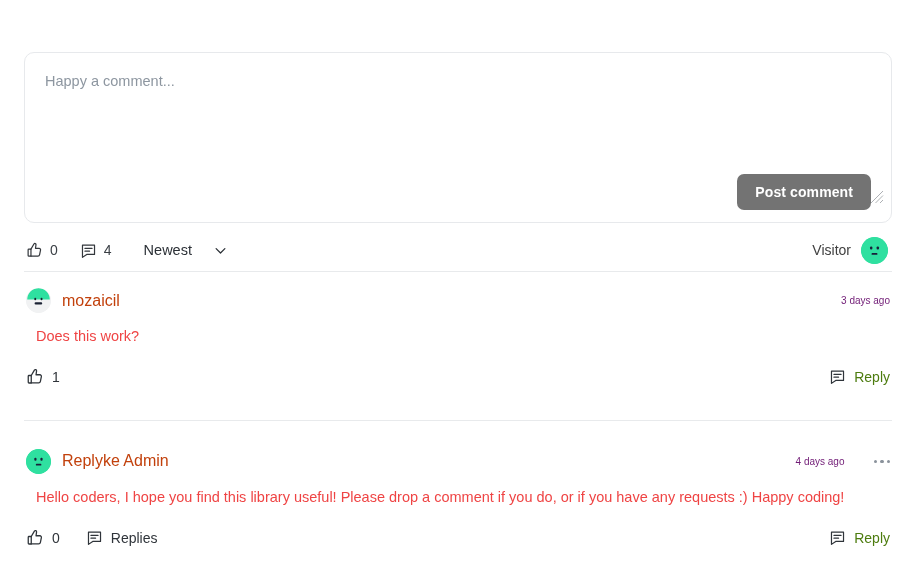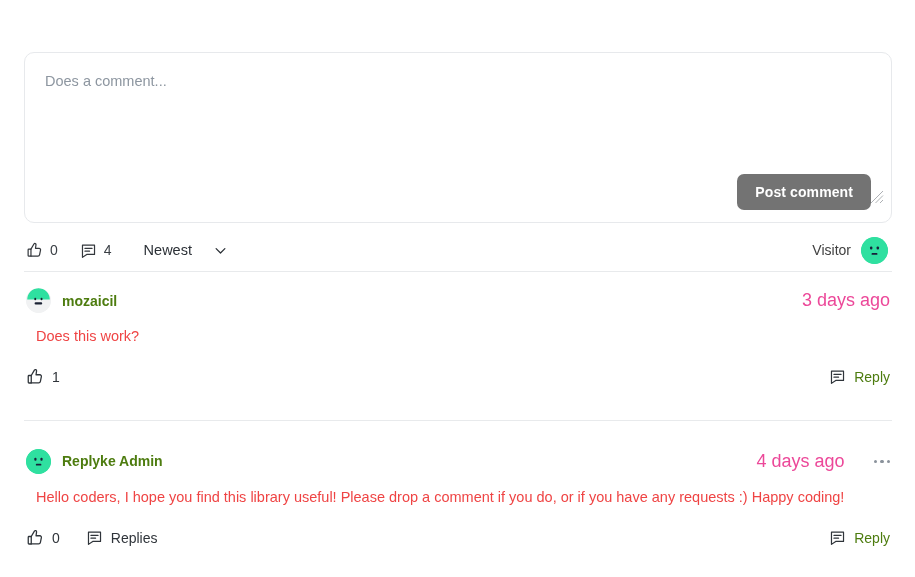--- a/index.html
+++ b/index.html
@@ -106,27 +106,27 @@
     width: 100%;
   }
 
   
   .comment { padding: 16px 2px 8px 2px; }
   .comment-head {
     display: flex; align-items: center;
     gap: 11px;
   }
   .author {
-    font-size: 14px;
-    color: #4d7c0f;
-    font-weight: bold;
+    font-size: 16px;
+    color: #c2410c;
+    font-weight: normal;
   }
   .timestamp {
-    font-size: 18px;
-    color: #ec4899;
+    font-size: 10px;
+    color: #701a75;
   }
   .dots {
     display: flex; align-items: center; gap: 3px;
     margin-left: 18px; cursor: pointer;
   }
   .dots i {
     width: 3.5px; height: 3.5px; border-radius: 50%;
     background: #8a929b; display: block;
   }
   .comment-body {
@@ -154,21 +154,21 @@
   }
   .icon { display: inline-flex; align-items: center; }
 </style>
 </head>
 <body>
 
 <div class="page">
   <div class="widget">
 
     <div class="composer">
-      <div class="composer-placeholder">Does a comment...</div>
+      <div class="composer-placeholder">Happy a comment...</div>
 
       <span class="resize-handle">
         <svg width="14" height="14" viewBox="0 0 14 14">
           <g stroke="#6b7177" stroke-width="1">
             <line x1="13" y1="1" x2="1" y2="13"></line>
             <line x1="13" y1="5.5" x2="5.5" y2="13"></line>
             <line x1="13" y1="10" x2="10" y2="13"></line>
           </g>
         </svg>
       </span>

